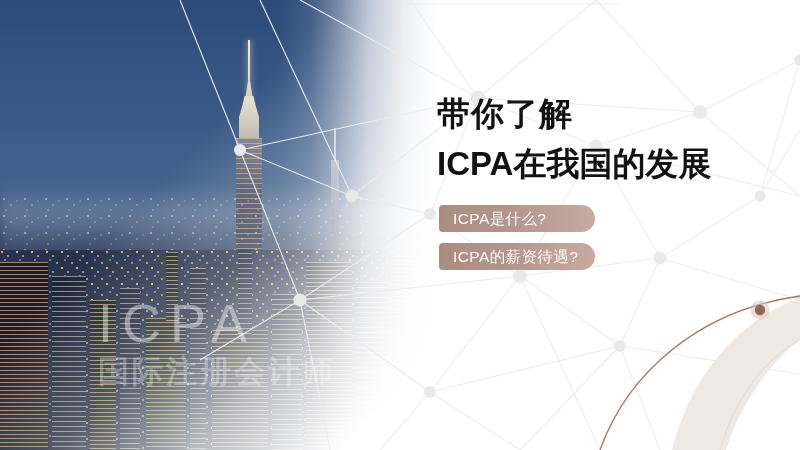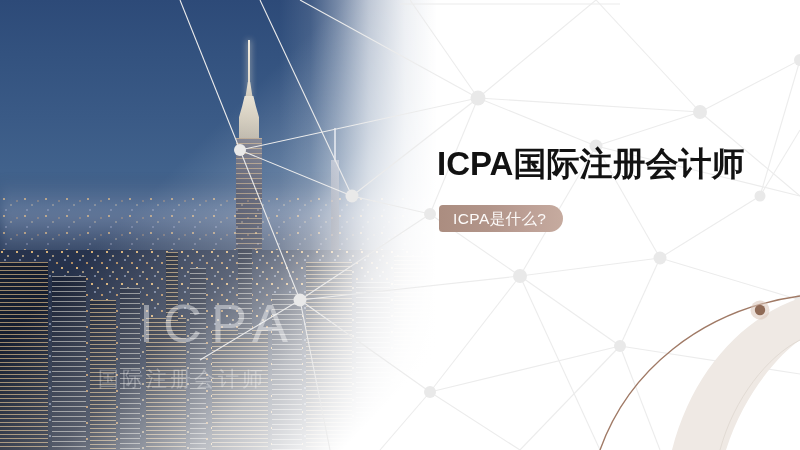--- a/index.html
+++ b/index.html
@@ -139,26 +139,25 @@
 
   
   .watermark{
     position:absolute;left:98px;top:296px;width:240px;
     pointer-events:none;z-index:6;
   }
   .wm-main{
     font-size:54px;font-weight:400;letter-spacing:9px;
     color:rgba(255,255,255,.42);line-height:1;
     font-family:"Liberation Sans","DejaVu Sans",sans-serif;
-    text-align:center;
   }
   .wm-sub{
-    margin-top:18px;
-    font-size:21px;letter-spacing:3px;
-    color:rgba(255,255,255,.30);line-height:1;
+    margin-top:6px;
+    font-size:31px;letter-spacing:3px;
+    color:rgba(255,255,255,.30);line-height:1;font-weight:bold;
   }
 
   
   .net{
     position:absolute;left:0;top:0;width:800px;height:450px;
     z-index:4;pointer-events:none;
   }
 
   
   .arcs{
@@ -315,20 +314,22 @@
     <path d="M 800 340 C 768 356, 734 398, 720 450" fill="none" stroke="#e2dbd4" stroke-width="1"></path>
 
     <path d="M 800 296 C 700 310, 628 372, 600 450" fill="none" stroke="#a07a66" stroke-width="1.4"></path>
 
     <circle cx="760" cy="310" r="9.5" fill="#d9c2b6" opacity=".55"></circle>
     <circle cx="760" cy="310" r="5.2" fill="#8f6a56"></circle>
   </svg>
 
   <div class="content">
 
-    <div class="headline2">ICPA国际注册会计师</div>
+    <div class="headline">带你了解</div>
+    <div class="headline2">ICPA在我国的发展</div>
 
     <div class="pills">
       <span class="pill">ICPA是什么?</span>
+      <span class="pill">ICPA的薪资待遇?</span>
     </div>
 
   </div>
 </div>
 
 </body></html>

